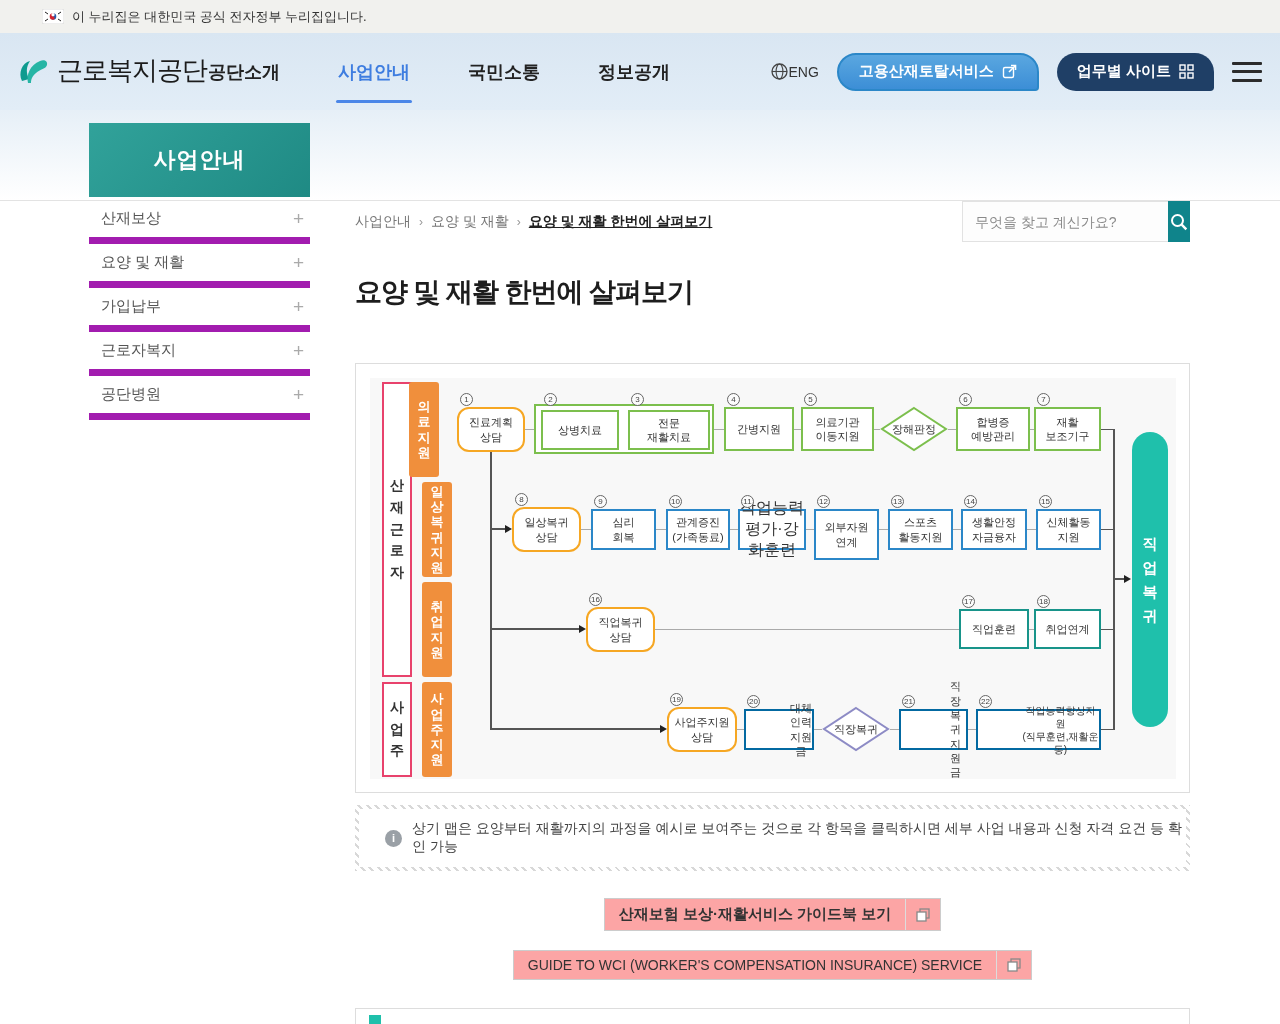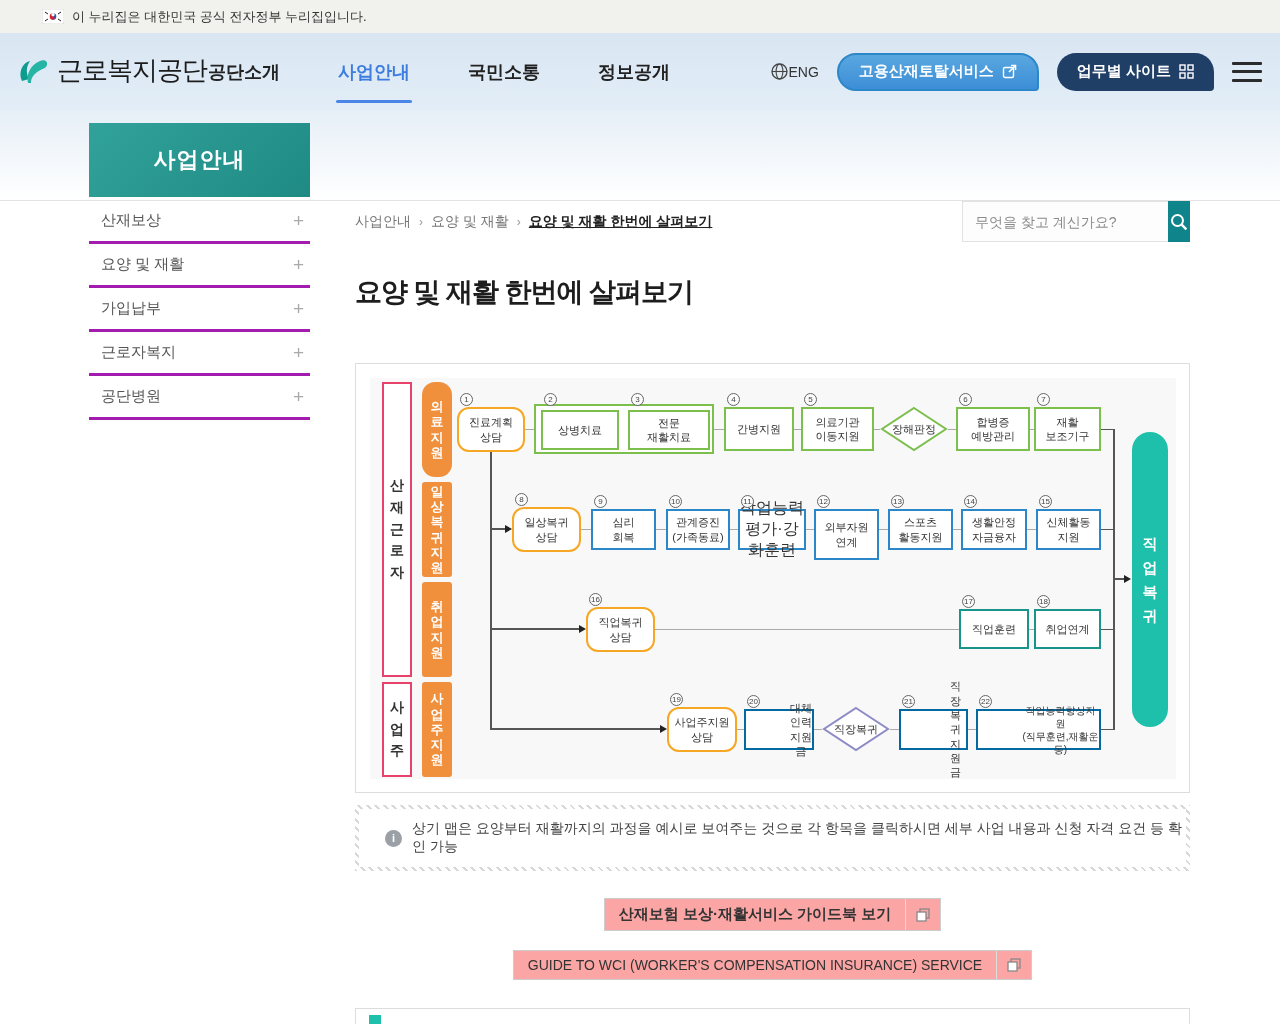--- a/index.html
+++ b/index.html
@@ -38,21 +38,21 @@
     background:linear-gradient(180deg,#e6eff7,#ffffff); }
   .hline { position:absolute; left:0; top:200px; width:1280px; height:1px; background:#e3e3e3; }
 
   
   .side-title { position:absolute; left:89px; top:123px; width:221px; height:74px;
     background:linear-gradient(135deg,#31a29a,#1f8a84);
     display:flex; align-items:center; justify-content:center; }
   .side-title span { color:#fff; font-size:22px; font-weight:bold; letter-spacing:1px; }
   .side-menu { position:absolute; left:89px; top:200px; width:221px; }
   .side-item { height:44px; display:flex; align-items:center; justify-content:space-between;
-    border-bottom:3px solid #a21caf; padding:0 6px 0 12px; cursor:pointer; }
+    border-bottom:7px solid #a21caf; padding:0 6px 0 12px; cursor:pointer; }
   .side-item .lbl { font-size:15px; color:#555; }
   .side-item .plus { font-size:19px; color:#aaa; font-weight:normal; }
 
   
   .breadcrumb { position:absolute; left:355px; top:213px; display:flex; align-items:center; gap:8px;
     font-size:14px; color:#777; }
   .breadcrumb .sep { color:#999; font-size:12px; }
   .breadcrumb .last { color:#222; font-weight:bold; text-decoration:underline; }
   .searchbox { position:absolute; left:962px; top:201px; width:228px; height:41px; display:flex; }
   .searchbox input { flex:1; border:1px solid #e2e2e2; border-right:none; background:#fdfdfd;
@@ -240,21 +240,21 @@
   <div class="flow-wrap">
     <div class="chart-bg"></div>
 
     <div class="actor" style="left:26px;top:18px;width:30px;height:295px;">
       <span class="vtext">산재근로자</span>
     </div>
     <div class="actor" style="left:26px;top:318px;width:30px;height:95px;">
       <span class="vtext">사업주</span>
     </div>
 
-    <div class="lane" style="left:66px;top:18px;border-radius:13px;">
+    <div class="lane" style="left:53px;top:18px;">
       <span class="vtext">의료지원</span>
     </div>
     <div class="lane" style="left:66px;top:118px;">
       <span class="vtext">일상복귀지원</span>
     </div>
     <div class="lane" style="left:66px;top:218px;">
       <span class="vtext">취업지원</span>
     </div>
     <div class="lane" style="left:66px;top:318px;">
       <span class="vtext">사업주지원</span>

